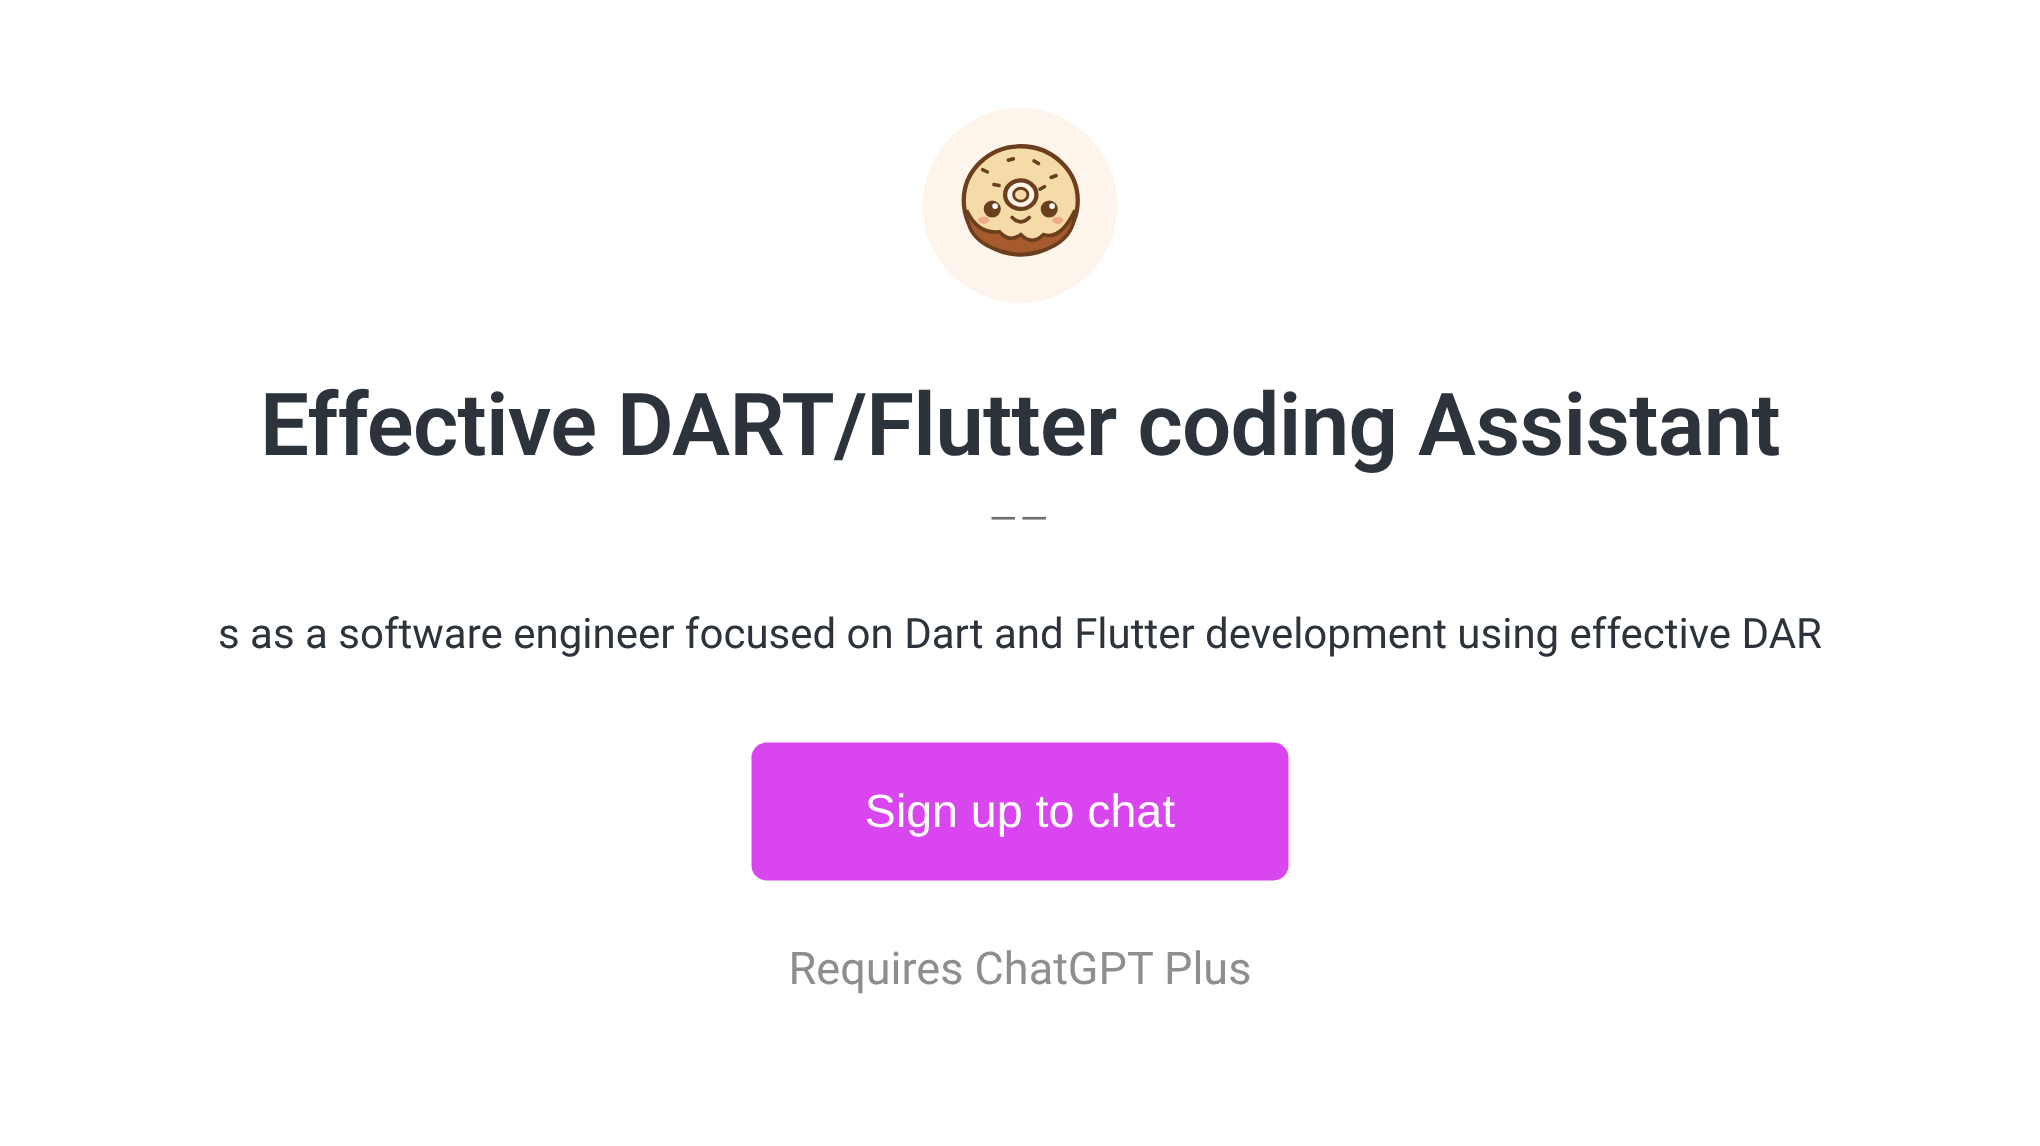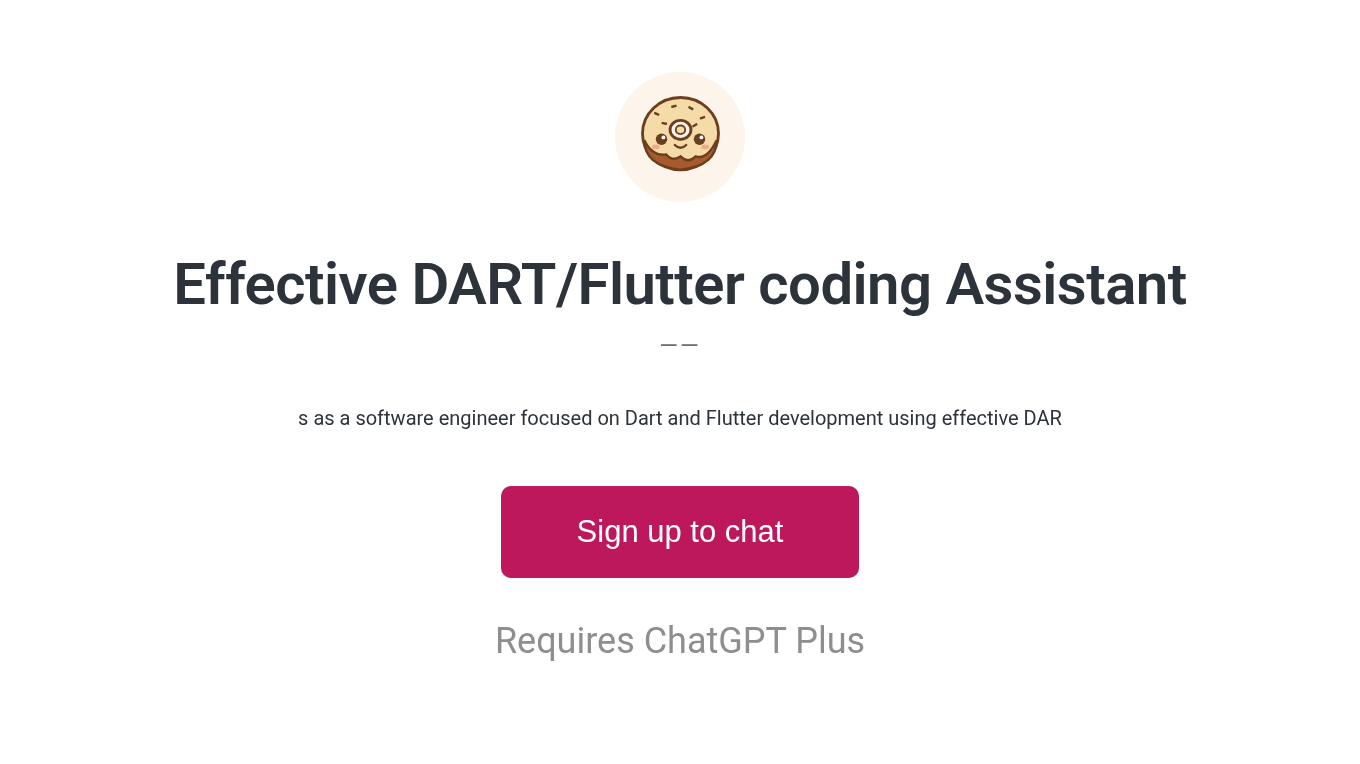--- a/index.html
+++ b/index.html
@@ -40,40 +40,40 @@
       letter-spacing: -0.5px;
       margin-bottom: 14px;
     }
     .divider {
       font-size: 24px;
       color: #6e6e6e;
       letter-spacing: 2px;
       margin-bottom: 46px;
     }
     .description {
-      font-size: 20px;
+      font-size: 28px;
       font-weight: 400;
       color: #2d333a;
       text-align: center;
       white-space: nowrap;
       margin-bottom: 56px;
     }
     .signup-button {
-      background: #be185d;
+      background: #d946ef;
       color: #ffffff;
       border: none;
       border-radius: 10px;
       font-size: 31px;
       font-weight: 400;
       padding: 28px 76px;
       cursor: pointer;
       margin-bottom: 42px;
     }
     .requires-text {
-      font-size: 36px;
+      font-size: 30px;
       color: #8e8e8e;
       font-weight: 400;
     }
   </style>
 </head>
 <body>
 
 <div class="avatar-container">
   <span>
     <svg viewBox="0 0 100 100" xmlns="http://www.w3.org/2000/svg">

